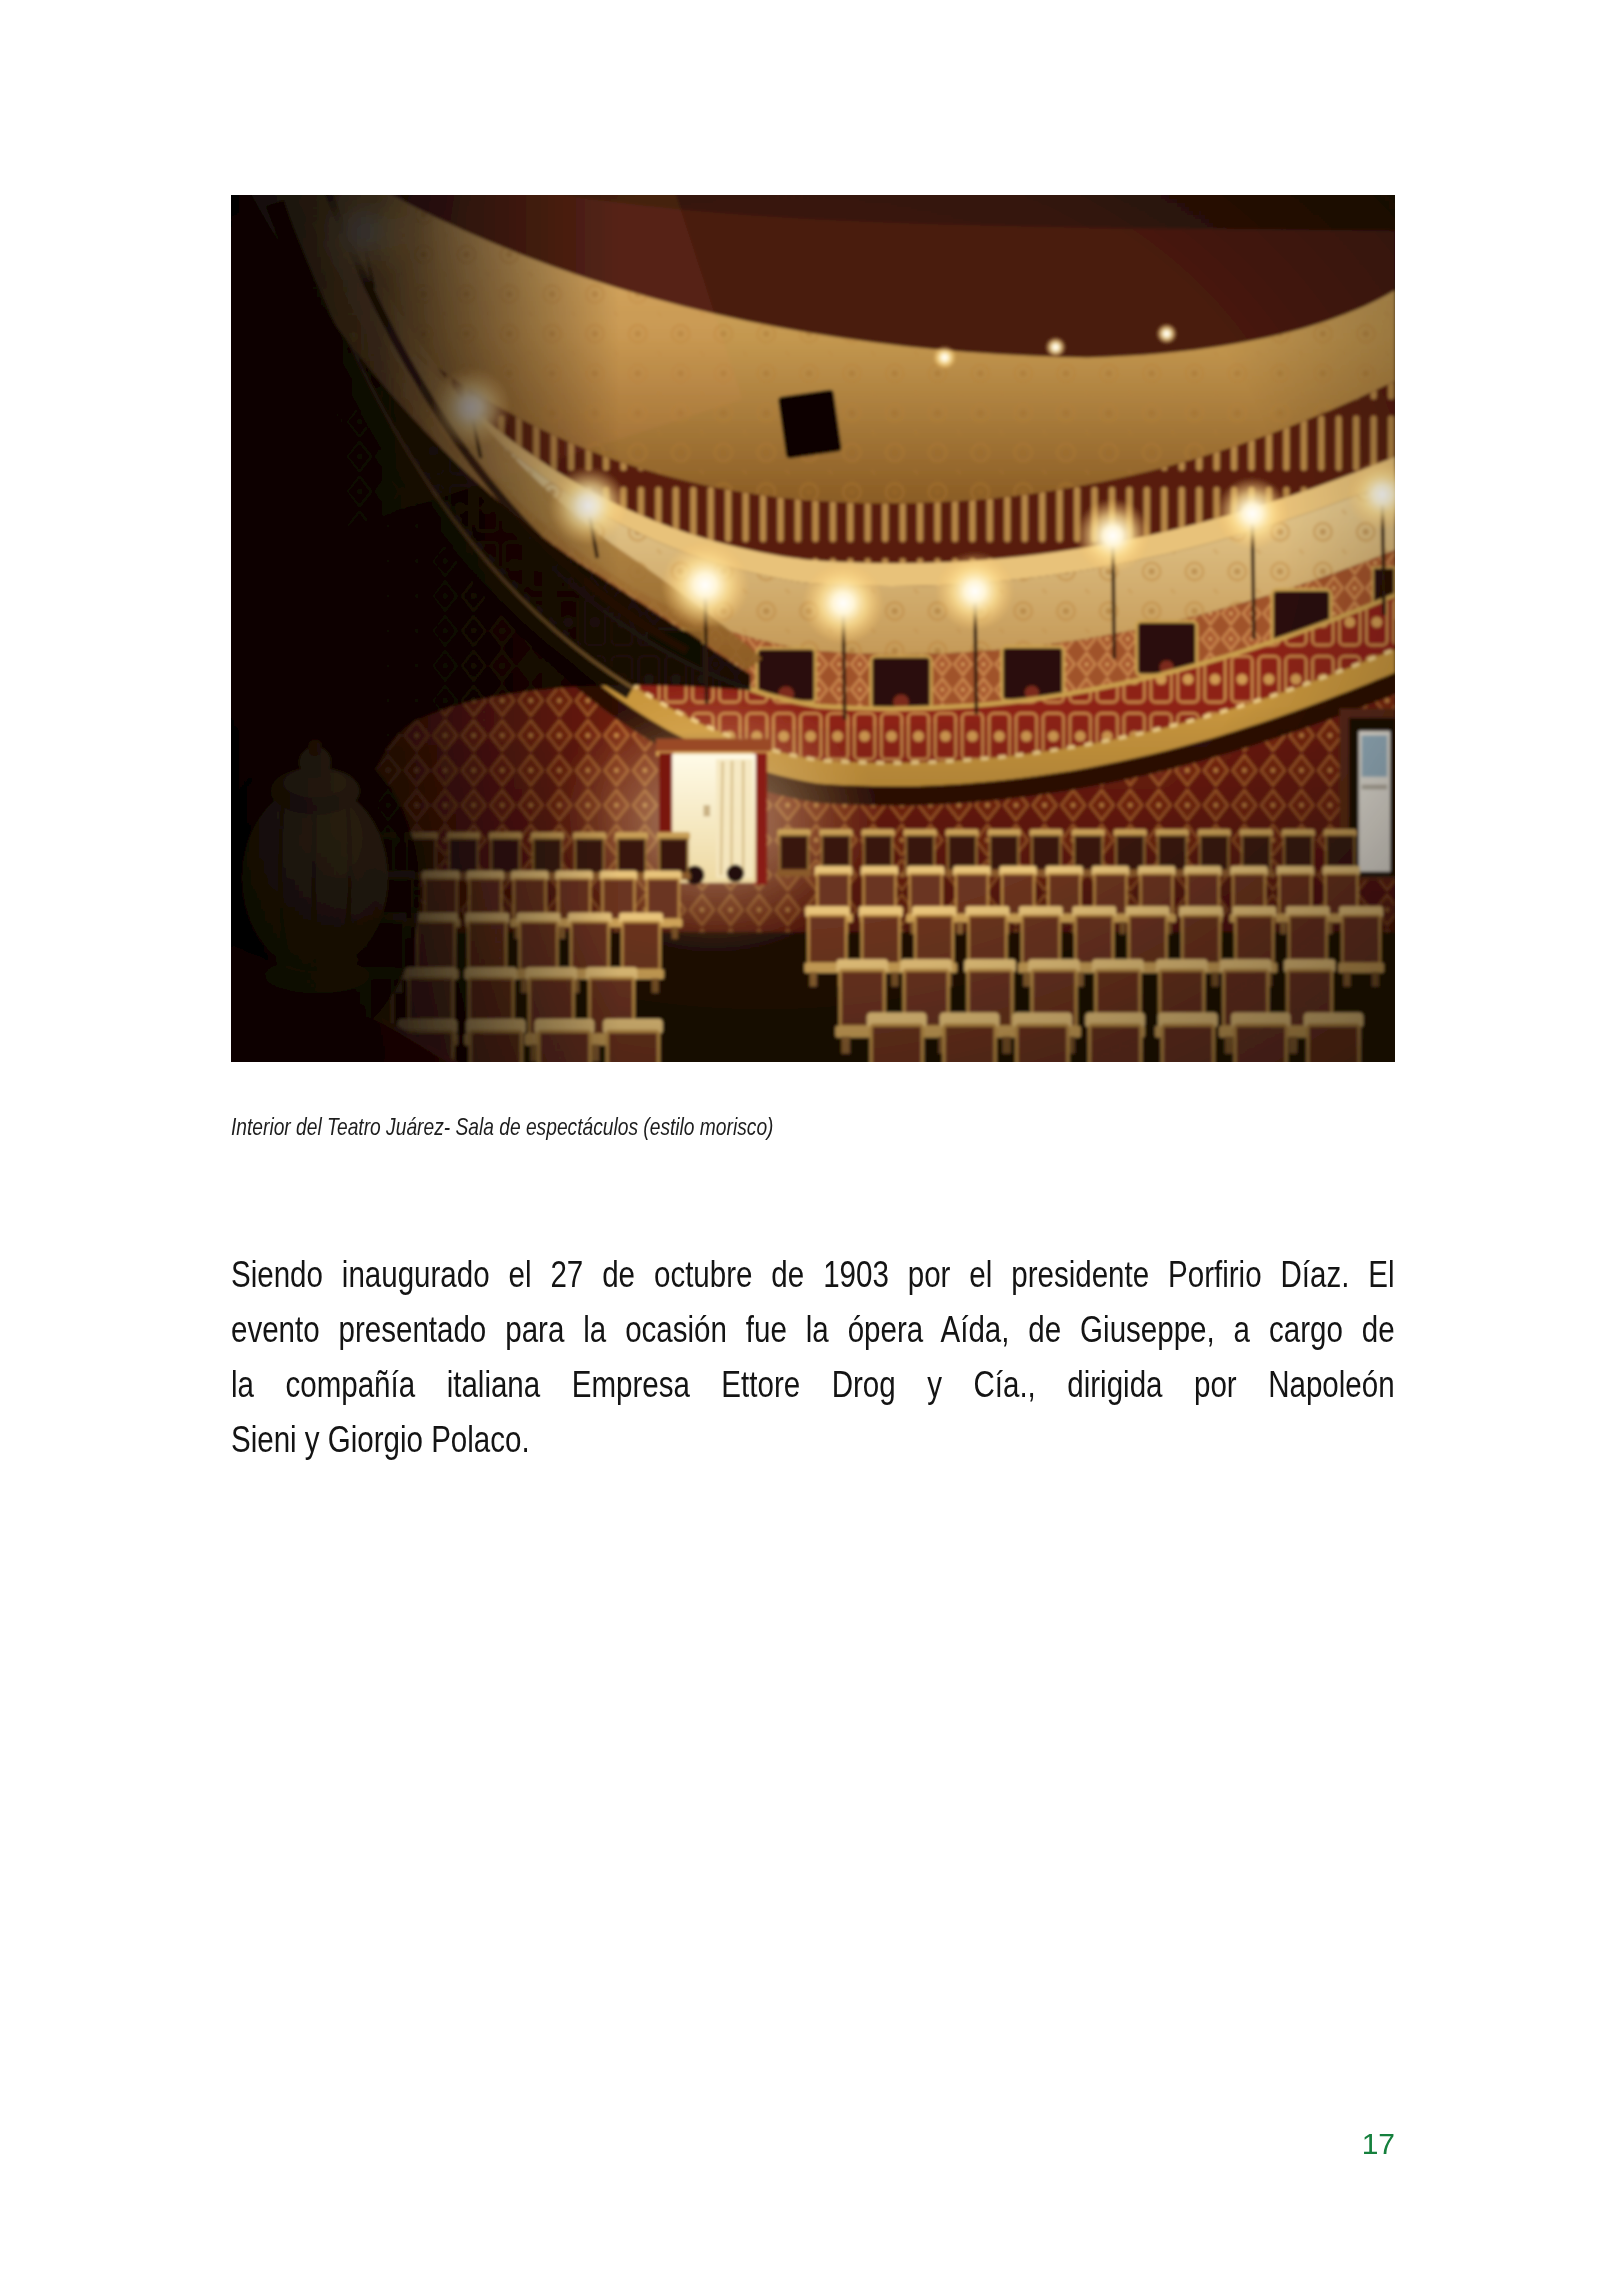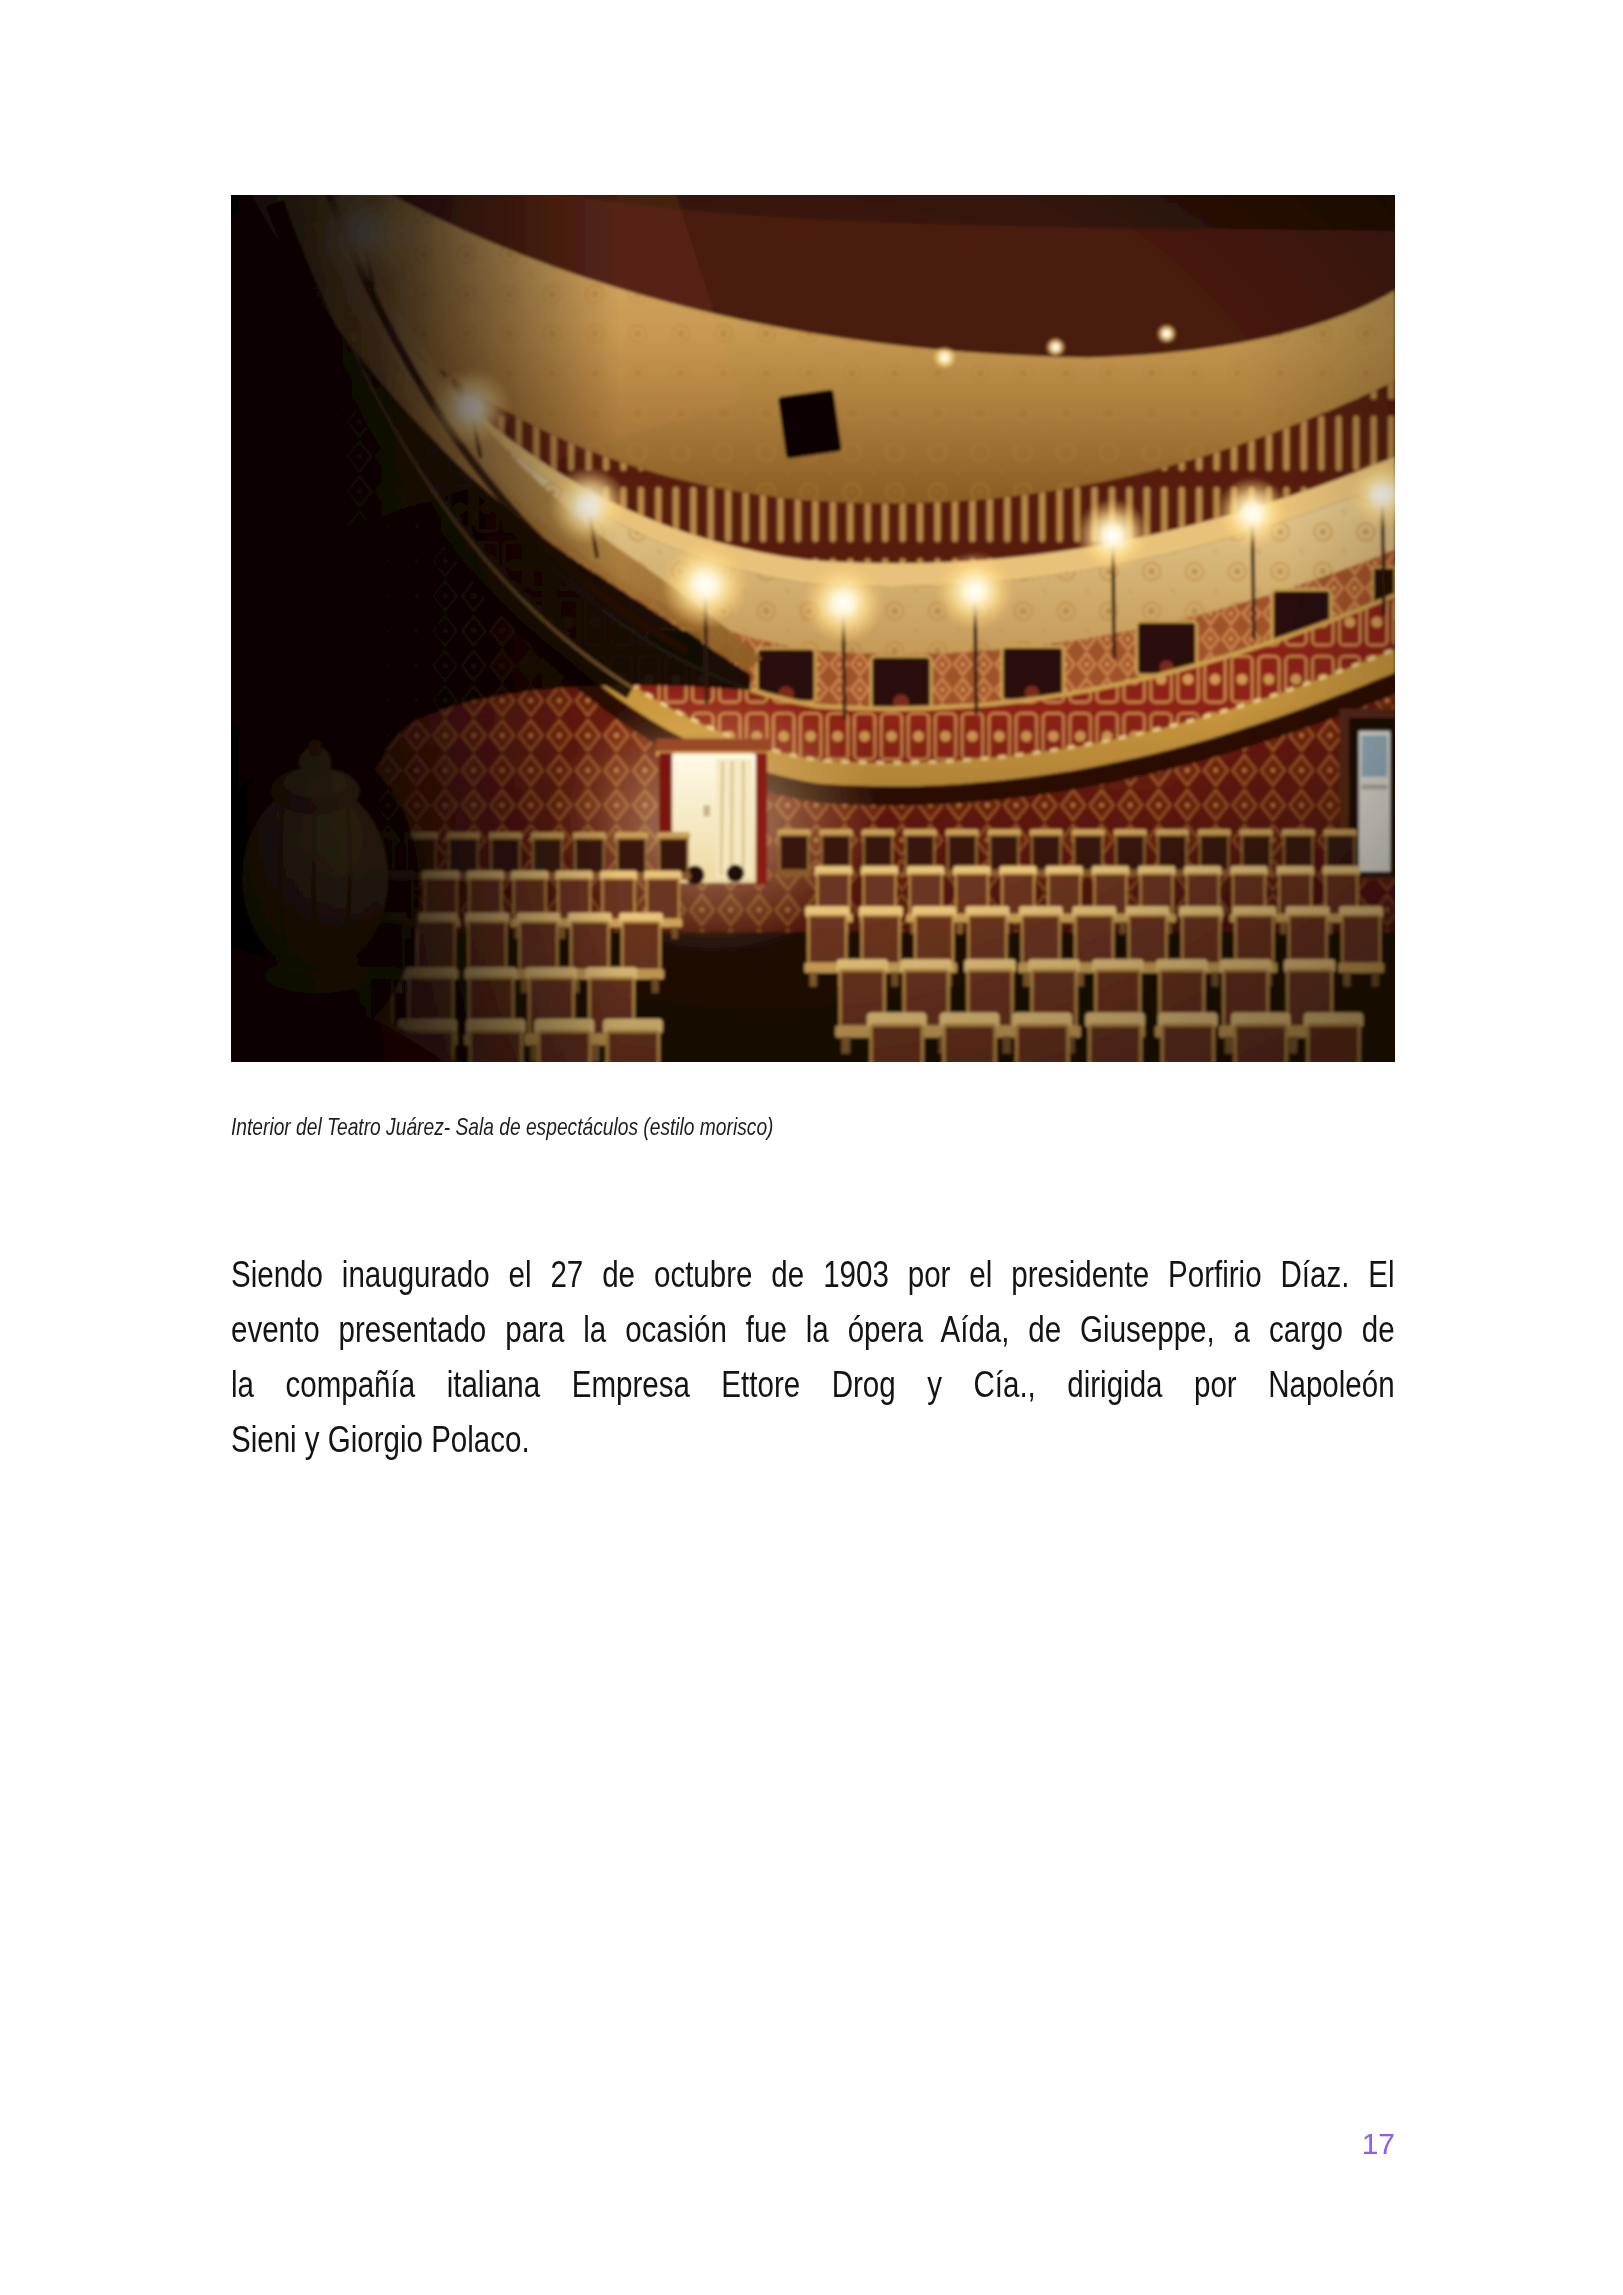--- a/index.html
+++ b/index.html
@@ -9,21 +9,21 @@
   .photo-wrap svg{display:block;width:100%;height:100%;background:#1a0c06;}
   .caption-wrap{position:absolute;left:231px;top:1112px;width:1585px;
         transform:scaleX(0.80);transform-origin:0 0;}
   .caption{font-style:italic;font-size:24px;line-height:30px;color:#1d1d1d;}
   .para-wrap{position:absolute;left:231px;top:1247px;width:1419px;
         transform:scaleX(0.82);transform-origin:0 0;}
   .para-line{font-size:36px;line-height:55px;color:#141414;white-space:nowrap;
         text-align:justify;text-align-last:justify;}
   .para-line.last{text-align:left;text-align-last:left;white-space:normal;}
   .pagenum{position:absolute;left:231px;top:2127px;width:1164px;text-align:right;
-        font-size:30px;color:#8b5cf6;}
+        font-size:30px;color:#15803d;}
 </style>
 </head>
 <body>
 
 <div class="page">
 
   <div class="photo-wrap">
     <svg viewBox="0 0 1468 1094" preserveAspectRatio="none">
       <defs>
         <radialGradient id="bgw" cx="48%" cy="45%" r="80%">

